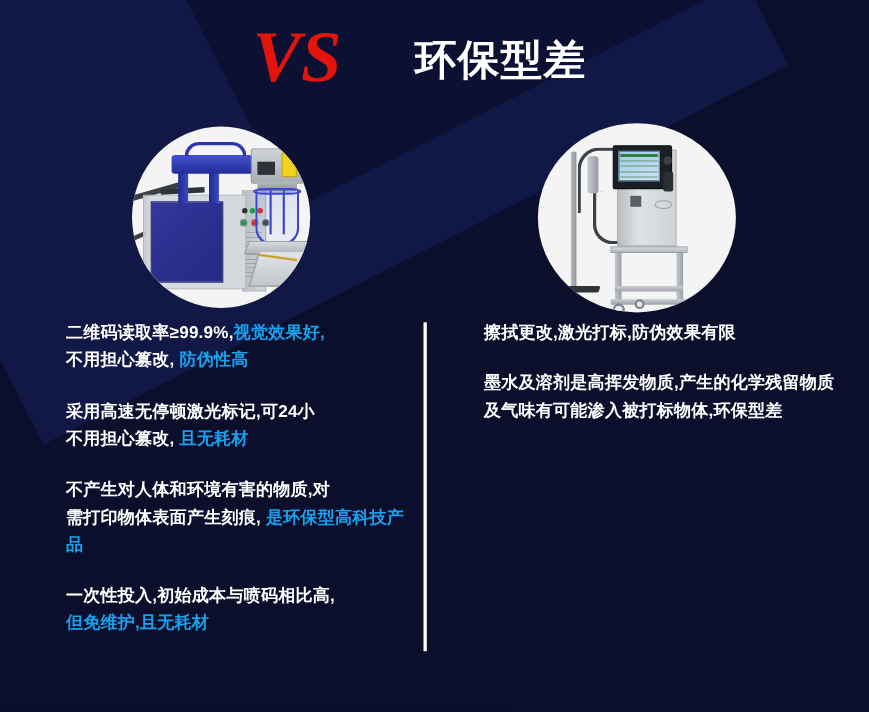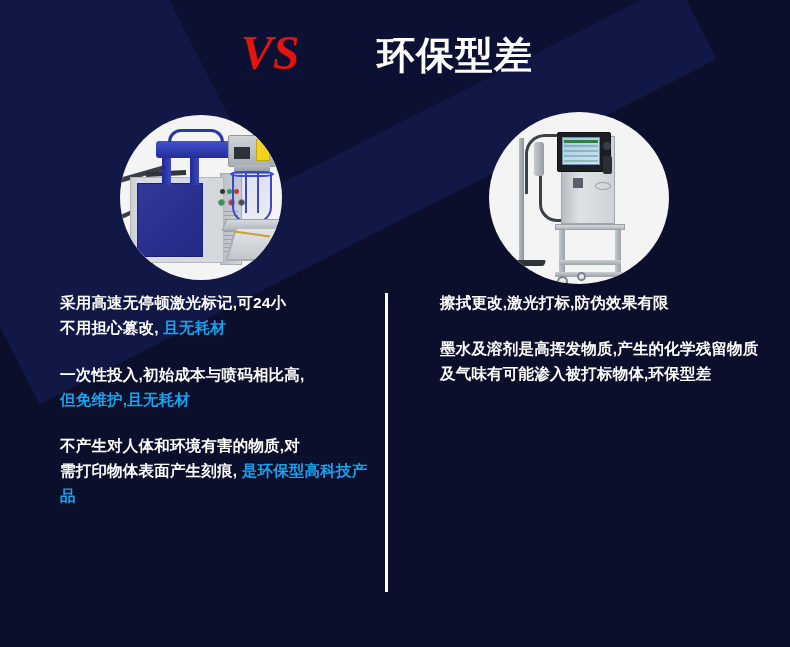--- a/index.html
+++ b/index.html
@@ -51,21 +51,21 @@
     text-shadow:0 0 2px rgba(25,160,240,.6);
   }
   .hdr-right {
     color:#ffffff;
     width:250px;
     text-align:center;
   }
   .hdr-vs {
     color:#e3140b;
     font-family:"Liberation Serif", serif;
-    font-size:48px;
+    font-size:66px;
     font-weight:bold;
     font-style:italic;
     width:120px;
     text-align:center;
     line-height:1;
     padding-bottom:4px;
   }
 
   
   .photo-row { position:absolute; left:0; top:110px; width:790px; height:175px; }
@@ -376,34 +376,38 @@
     </div>
 
   </div>
 
   <div class="divider"></div>
 
   <div class="cols">
 
     <div class="col col-left">
 
+      <div class="feat">
+        <span>二维码读取率≥99.9%,</span><span class="hl">视觉效果好,</span><br>
+        <span>不用担心篡改,</span> <span class="hl">防伪性高</span>
+      </div>
 
       <div class="feat">
         <span>采用高速无停顿激光标记,可24小</span><br>
         <span>不用担心篡改,</span> <span class="hl">且无耗材</span>
       </div>
 
       <div class="feat">
+        <span>不产生对人体和环境有害的物质,对</span><br>
+        <span>需打印物体表面产生刻痕,</span> <span class="hl">是环保型高科技产品</span>
+      </div>
+
+      <div class="feat">
         <span>一次性投入,初始成本与喷码相比高,</span><br>
         <span class="hl">但免维护,且无耗材</span>
-      </div>
-
-      <div class="feat">
-        <span>不产生对人体和环境有害的物质,对</span><br>
-        <span>需打印物体表面产生刻痕,</span> <span class="hl">是环保型高科技产品</span>
       </div>
 
     </div>
 
     <div class="col col-right">
       <div class="feat">擦拭更改,激光打标,防伪效果有限</div>
       <div class="feat">墨水及溶剂是高挥发物质,产生的化学残留物质及气味有可能渗入被打标物体,环保型差</div>
     </div>
 
   </div>

